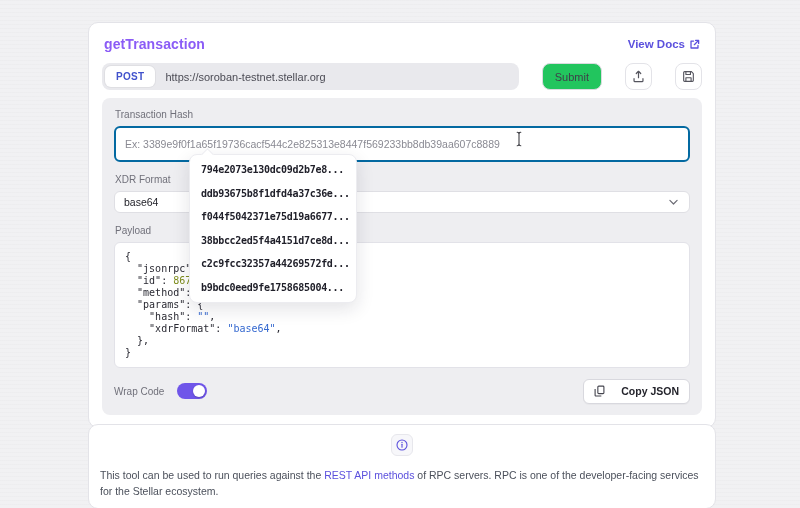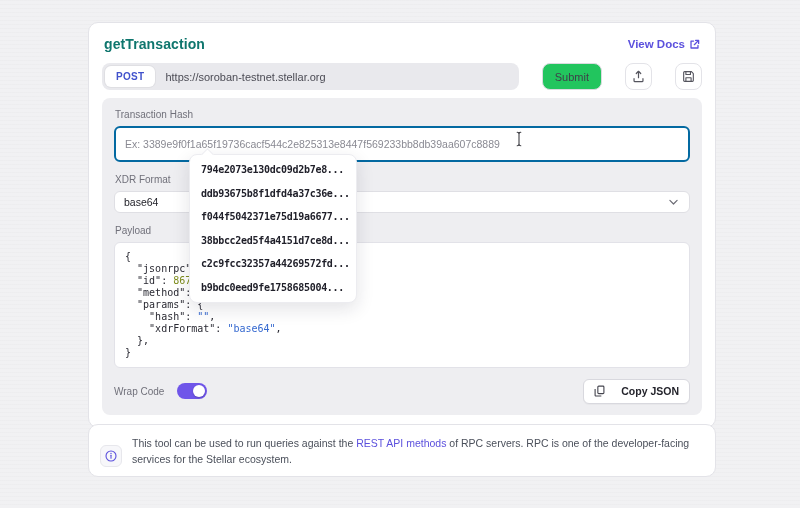--- a/index.html
+++ b/index.html
@@ -9,21 +9,21 @@
     background:#f1f1f3;
     background-image:repeating-linear-gradient(to bottom, rgba(0,0,0,.015) 0 1px, rgba(0,0,0,0) 1px 4px);
     position:relative; overflow:hidden;
   }
   .card {
     position:absolute; background:#fff; border:1px solid #e3e3e8; border-radius:10px;
   }
   .main-card { left:88px; top:22px; width:628px; padding:12px 13px; }
   
   .title-row { display:flex; justify-content:space-between; align-items:center; height:18px; margin:0 2px 10px 2px; }
-  .page-title { font-size:14px; font-weight:700; color:#0f766e; letter-spacing:.1px; }
+  .page-title { font-size:14px; font-weight:700; color:#8b5cf6; letter-spacing:.1px; }
   .view-docs { display:flex; align-items:center; gap:4px; color:#5b50dd; font-size:11.5px; font-weight:700; cursor:pointer; }
   
   .req-row { display:flex; align-items:center; gap:23px; height:27px; margin-bottom:8px; }
   .url-box { flex:1; height:27px; background:#e9e9ed; border-radius:8px; display:flex; align-items:center; padding:2px 3px; }
   .post-badge { background:#fff; border-radius:6px; height:21px; line-height:21px; padding:0 11px; font-size:10px; font-weight:700; color:#4152cc; letter-spacing:.3px; box-shadow:0 0 0 1px rgba(0,0,0,.04); }
   .url-input { flex:1; border:none; outline:none; background:transparent; font-family:"Liberation Sans",sans-serif; font-size:11px; color:#4c4c55; margin-left:10px; }
   .submit-btn { height:27px; padding:0 12px; background:#22c55e; border:1px solid #dbdbe0; border-radius:8px; font-size:11px; color:#3f3f49; font-weight:400; display:flex; align-items:center; cursor:pointer; }
   .icon-btn { width:27px; height:27px; background:#fff; border:1px solid #e3e3e8; border-radius:8px; display:flex; align-items:center; justify-content:center; cursor:pointer; }
   
   .panel { background:#eeeef1; border-radius:8px; padding:11px 12px; }
@@ -46,21 +46,21 @@
   .toggle { width:30px; height:16px; border-radius:9px; background:#6f55e9; position:relative; cursor:pointer; }
   .toggle .knob { position:absolute; right:2px; top:2px; width:12px; height:12px; border-radius:50%; background:#fff; box-shadow:0 1px 2px rgba(0,0,0,.2); }
   .copy-btn { height:25px; padding:0 10px; background:#fff; border:1px solid #d8d8de; border-radius:6px; display:flex; align-items:center; gap:16px; font-size:10.5px; font-weight:700; color:#23232b; cursor:pointer; box-shadow:0 1px 1px rgba(0,0,0,.03); }
   
   .suggestion-popup { position:absolute; left:100px; top:131px; width:168px; background:#fff; border:1px solid #ececf0; border-radius:8px; box-shadow:0 6px 18px rgba(25,25,50,.12); padding:3px 0; z-index:10; }
   .sug-item { height:23.5px; display:flex; align-items:center; padding:0 11px; font-family:"DejaVu Sans Mono", monospace; font-size:10px; font-weight:700; letter-spacing:-.3px; color:#20202a; white-space:nowrap; cursor:pointer; }
   .popup-caret { position:absolute; left:114px; top:126.5px; width:9px; height:9px; background:#fff; transform:rotate(45deg); border-left:1px solid #ececf0; border-top:1px solid #ececf0; z-index:11; }
   
   .ibeam { position:absolute; left:399px; top:3px; }
   
-  .info-card { left:88px; top:424px; width:628px; padding:9px 11px; display:flex; gap:10px; align-items:flex-end; }
+  .info-card { left:88px; top:424px; width:628px; padding:9px 11px; display:flex; gap:10px; align-items:center;flex-direction:column; }
   .info-badge { width:22px; height:22px; border-radius:6px; background:#f7f7fa; border:1px solid #e7e7ec; display:flex; align-items:center; justify-content:center; flex:none; }
   .info-text { font-size:10.5px; line-height:16px; color:#4b505b; padding-top:1px; }
   .info-link { color:#5b50dd; cursor:pointer; }
   svg { display:block; }
 </style>
 </head>
 <body>
 
 <div class="card main-card">
 

